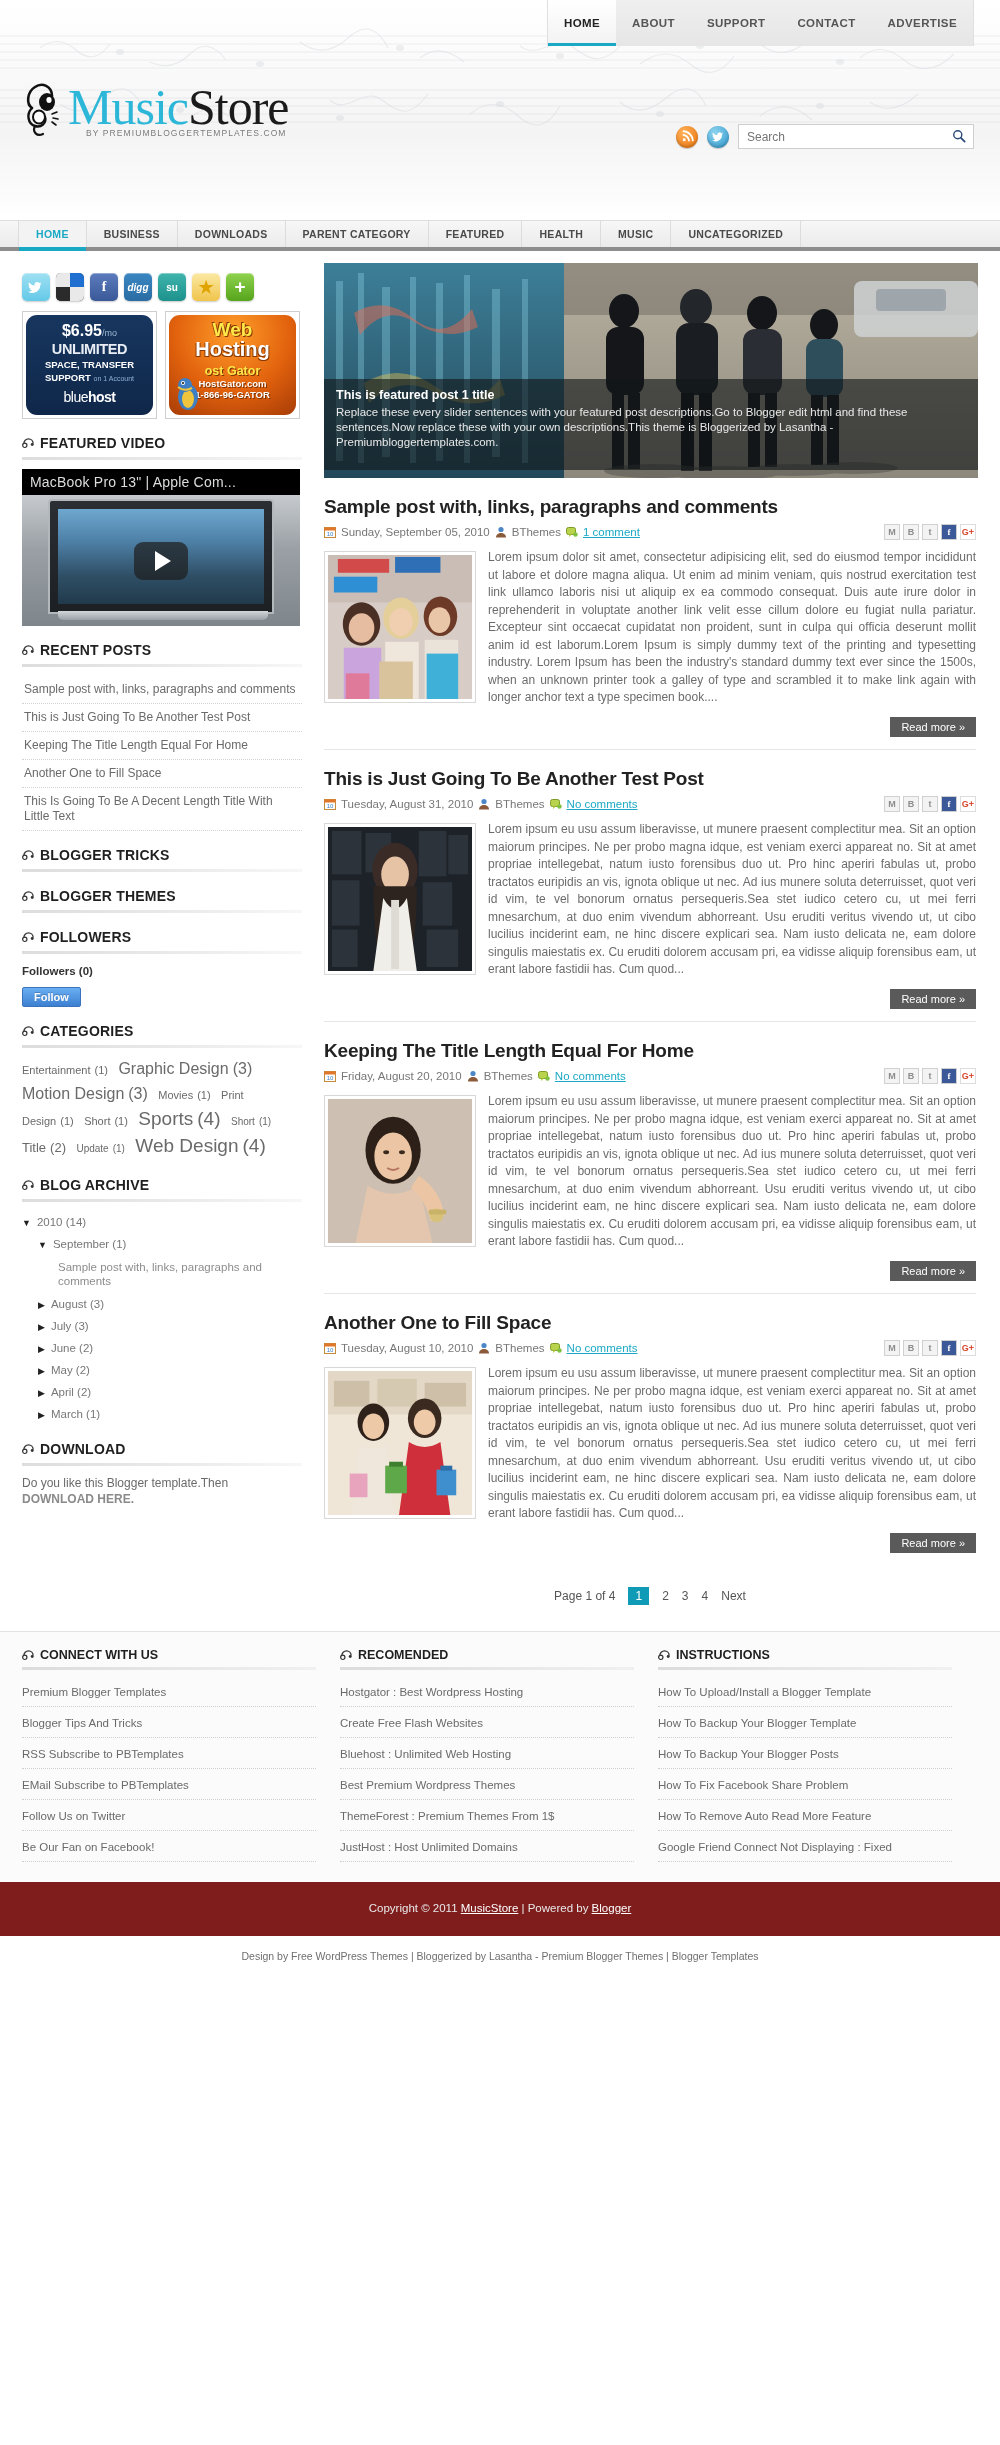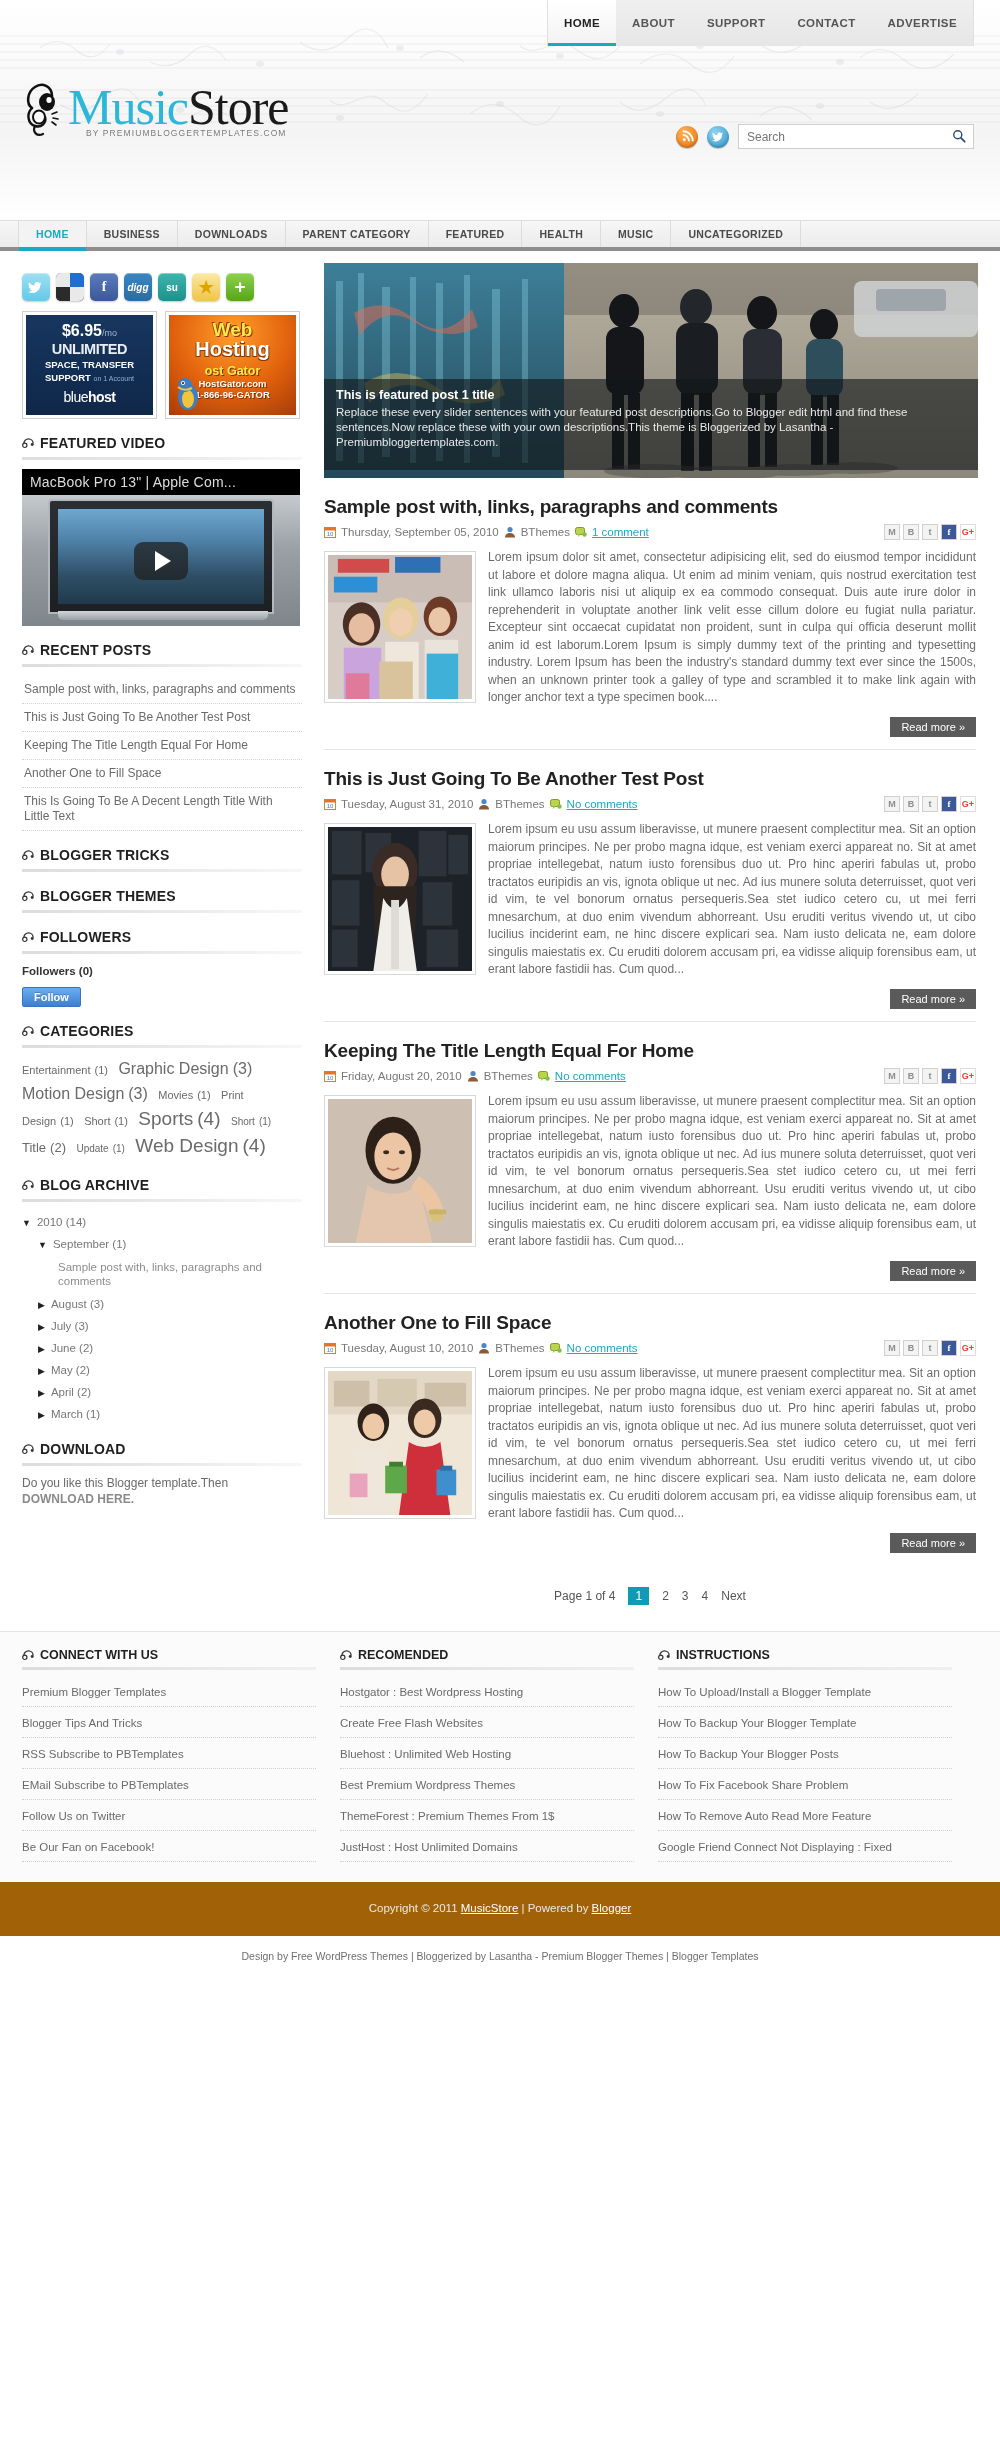--- a/index.html
+++ b/index.html
@@ -155,21 +155,21 @@
   .s-su { background: linear-gradient(180deg,#3fb5ad,#1d918c); font-size:10px;}
   .s-star{ background: linear-gradient(180deg,#fbe9a4,#f0c44c); color:#e0a400; font-size:17px;}
   .s-plus{ background: linear-gradient(180deg,#8fd24e,#56a51c); font-size:19px; line-height:0;}
 
   
   .ads { display:flex; gap:8px; }
   .ad {
     width: 135px; height: 108px; border:1px solid #cfcfcf; background:#fff;
     padding:3px;
   }
-  .ad-inner { width:100%; height:100%; position:relative; overflow:hidden; }
+  .ad-inner { width:100%; height:100%; position:relative; overflow:hidden;border-radius:11px; }
   .ad-blue {
     background: linear-gradient(180deg,#17365f 0%,#0f2749 100%);
     color:#fff; text-align:center; padding-top:7px;
   }
   .ad-blue .p1 { font-size:16px; font-weight:bold; }
   .ad-blue .p1 .sm { font-size:9px; font-weight:normal; color:#9fb8d4;}
   .ad-blue .p2 { font-size:14.5px; font-weight:bold; color:#e9eef5; letter-spacing:-.4px; margin-top:1px;}
   .ad-blue .p3 { font-size:9.5px; font-weight:bold; line-height:11px; margin-top:2px;}
   .ad-blue .p3 .mini { font-size:7px; font-weight:normal; color:#8fb0d2;}
   .ad-blue .p4 { font-size:14px; margin-top:5px; letter-spacing:-.5px;}
@@ -293,21 +293,21 @@
   .ftitle {
     display:flex; align-items:center; gap:5px;
     font-size:12.5px; font-weight:bold; color:#1f1f1f; text-transform:uppercase;
     padding-bottom:5px;
   }
   .frule { height:3px; background: linear-gradient(90deg,#dcdcdc,#f0f0f0); margin-bottom:6px; }
   .flist { list-style:none; }
   .flist li { border-bottom:1px dotted #cfcfcf; padding: 6px 0; }
   .flist li a { font-size:11.5px; color:#6a6a6a; text-decoration:none; }
   .copybar {
-    background:#a16207; color:#e9e9e9; text-align:center;
+    background:#7f1d1d; color:#e9e9e9; text-align:center;
     font-size:11.5px; padding: 20px 0 22px;
   }
   .copybar a { color:#fff; text-decoration:underline; }
   .credit { text-align:center; font-size:10.5px; color:#6f6f6f; padding: 14px 0 18px; }
 </style>
 </head>
 <body>
 
 <div class="page">
 
@@ -680,21 +680,21 @@
 
       <article class="post">
         <h2><a href="#">Sample post with, links, paragraphs and comments</a></h2>
         <div class="meta-row">
           <div class="meta">
             <svg class="mini-ico" viewBox="0 0 12 12">
                 <rect x="0.5" y="1.5" width="11" height="10" fill="#fff" stroke="#c58b3a"></rect>
                 <rect x="0.5" y="1.5" width="11" height="3" fill="#e2772c"></rect>
                 <text x="6" y="10" font-size="6" text-anchor="middle" fill="#3a7fc1">10</text>
               </svg>
-            <span>Thursday, September 05, 2010</span>
+            <span>Sunday, September 05, 2010</span>
             <svg class="mini-ico" viewBox="0 0 12 12">
                 <circle cx="6" cy="3.5" r="2.6" fill="#4b86c6"></circle>
                 <path d="M1 11.5c0-3 2.4-4.6 5-4.6s5 1.6 5 4.6z" fill="#8a5a3a"></path>
               </svg>
             <span>BThemes</span>
             <svg class="mini-ico" viewBox="0 0 12 12">
                 <rect x="0.5" y="1.5" width="9" height="7" rx="2" fill="#b9d44c" stroke="#7d9a22"></rect>
                 <path d="M3 8.5 L3 11 L6 8.5z" fill="#b9d44c"></path>
                 <circle cx="9.5" cy="8.5" r="2.2" fill="#7ec13f"></circle>
               </svg>

